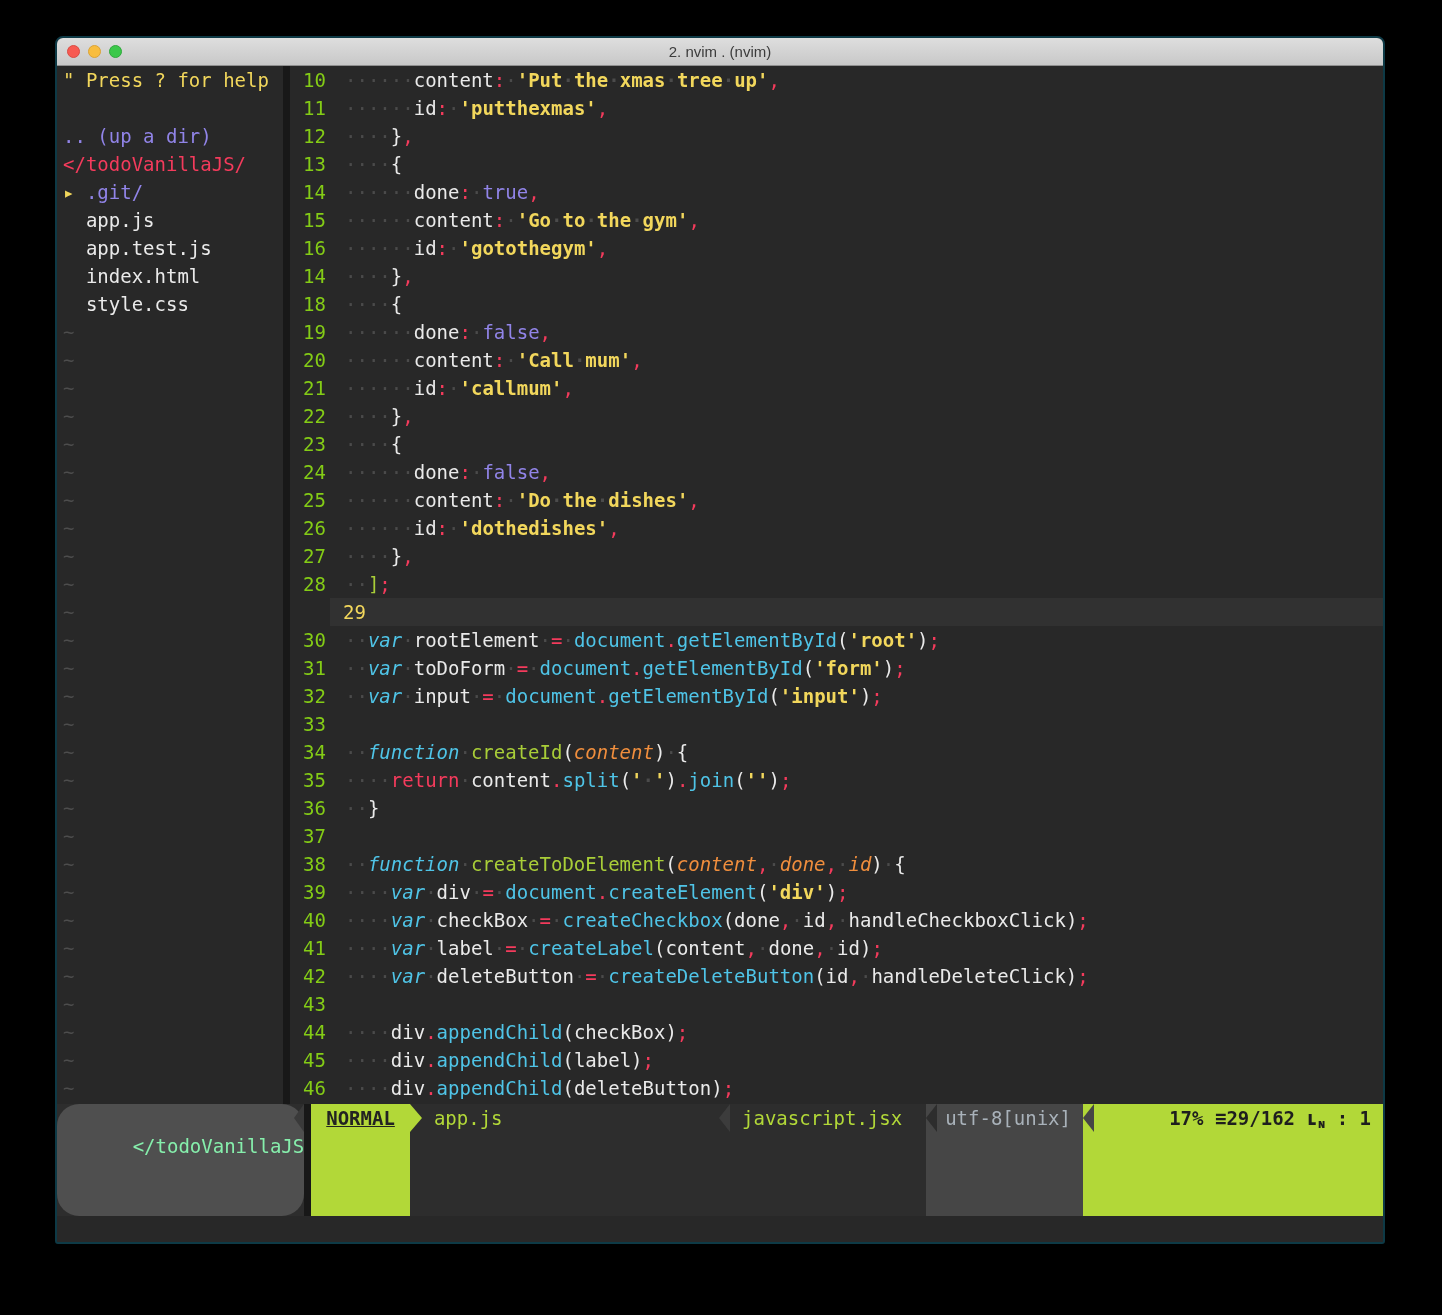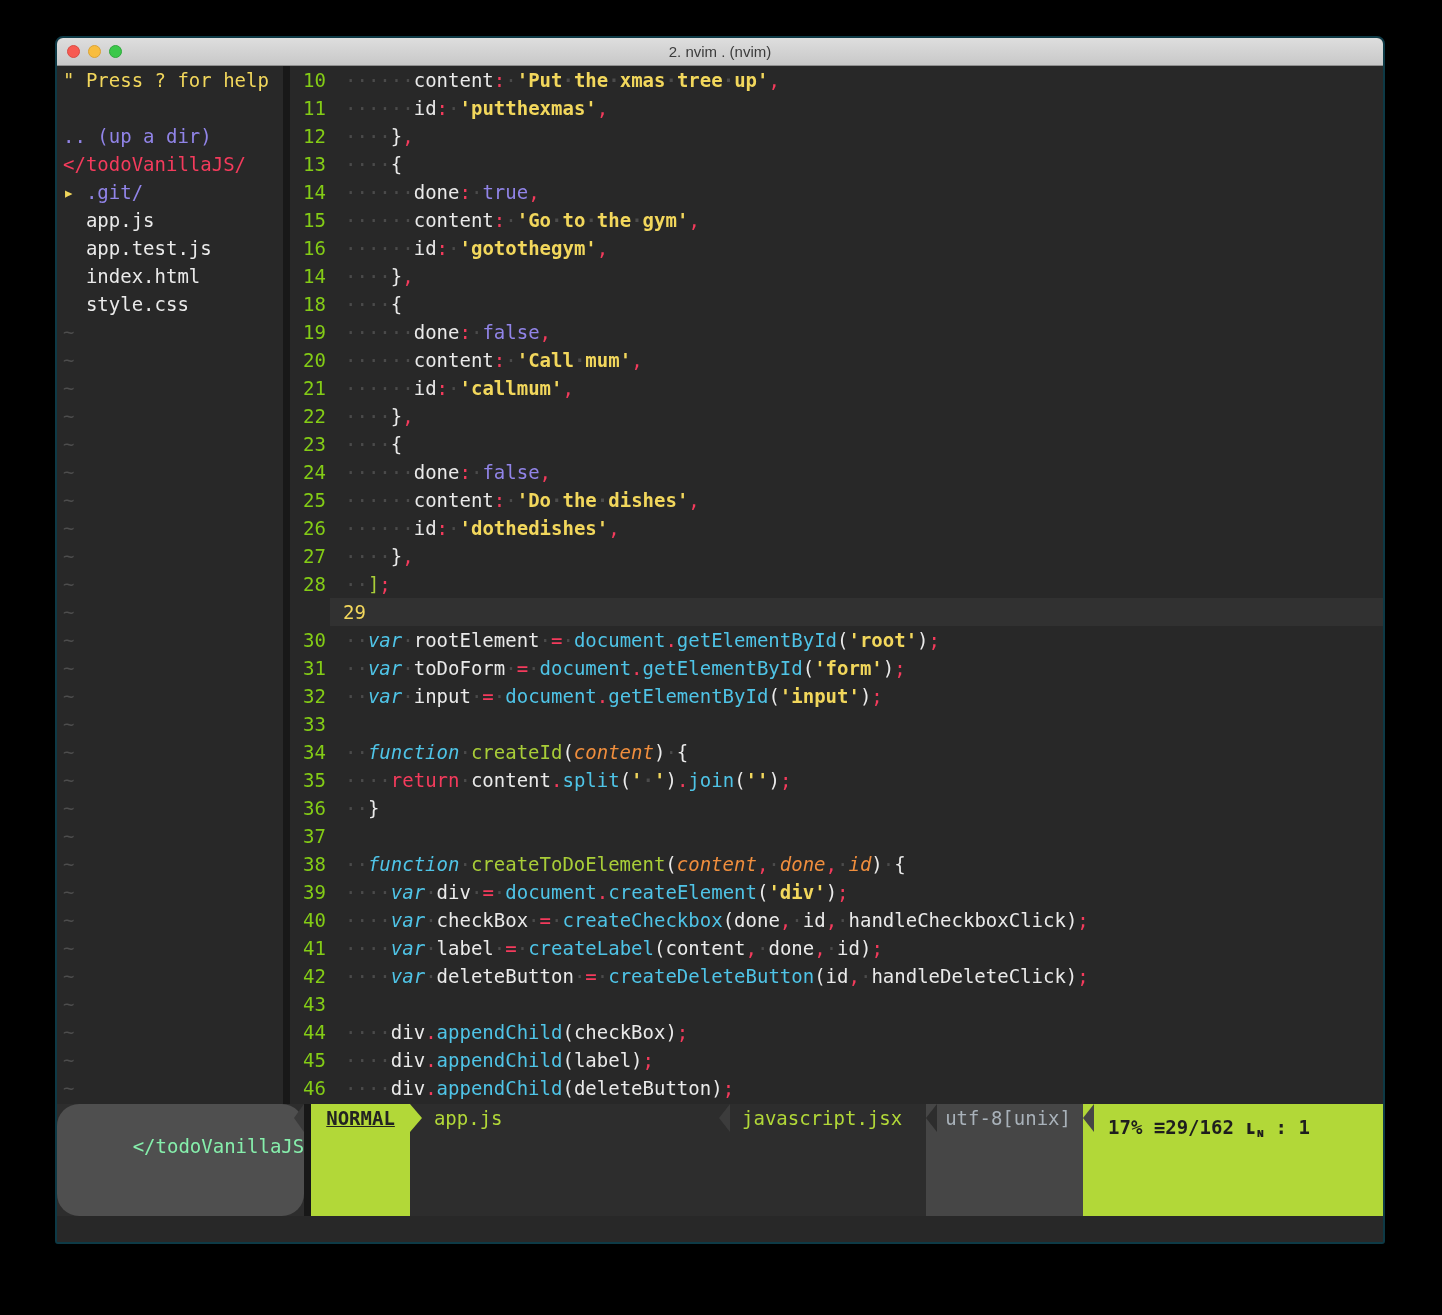--- a/index.html
+++ b/index.html
@@ -72,21 +72,21 @@
   .seg-file{color:#b2d838;padding-left:12px;}
   .sb-fill{flex:1;}
   .tri-l{width:0;height:0;border-top:14px solid transparent;border-bottom:14px solid transparent;}
   .tri-l.subtle{border-right:11px solid #3c3c3c;}
   .seg-ft{color:#b2d838;padding:0 24px 0 12px;}
   .seg-enc{background:#464646;color:#a9b2ba;display:flex;}
   .seg-enc .tri-l{border-right:11px solid #2d2d2d;}
   .seg-enc .txt{padding:0 12px 0 8px;}
   .seg-pos{background:#b2d838;color:#1e1e1e;font-weight:bold;display:flex;flex:0 0 300px;}
   .seg-pos .tri-l{border-right:11px solid #464646;}
-  .seg-pos .inner{flex:1;display:flex;justify-content:flex-start;padding:9px 12px 0 14px;}
+  .seg-pos .inner{flex:1;display:flex;justify-content:flex-end;padding:0 12px 0 14px;}
   .lnsub{font-size:12px;vertical-align:-3px;}
 
   
   #cmdline{flex:0 0 26px;background:#282828;}
 </style>
 </head>
 <body>
 
 <div id="window">
 

